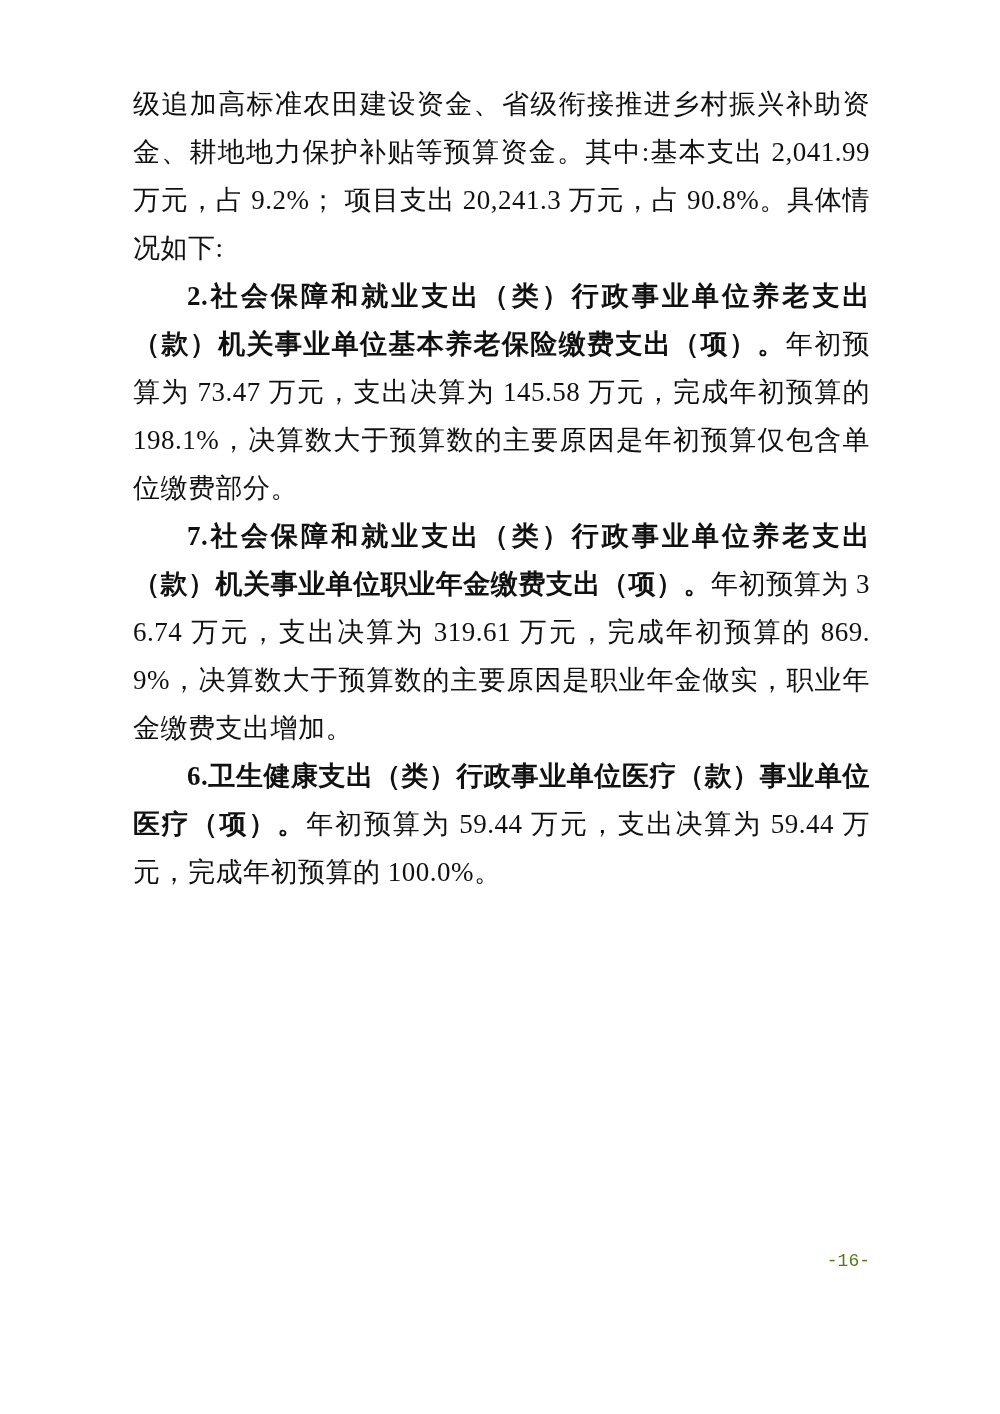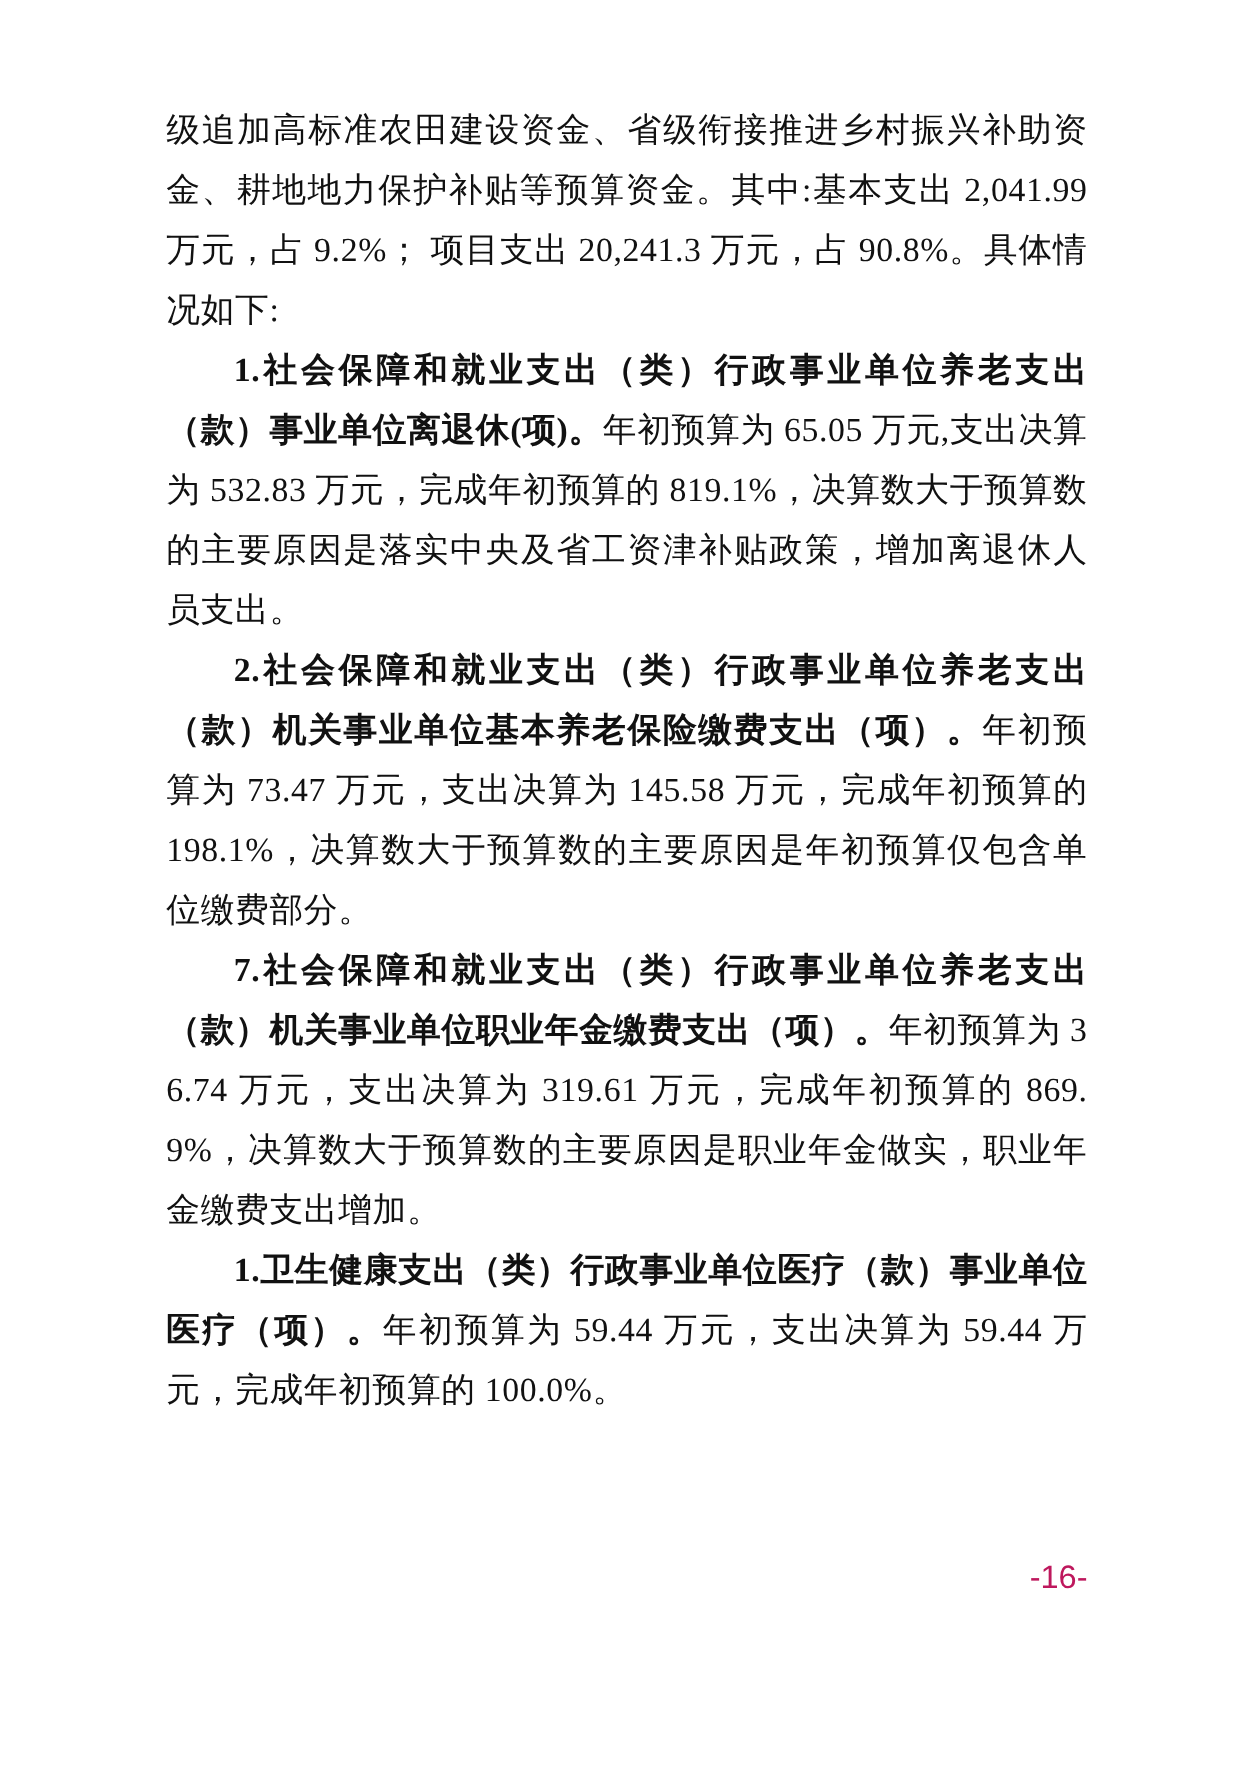--- a/index.html
+++ b/index.html
@@ -33,37 +33,36 @@
   .item-heading {
     font-weight: bold;
   }
   .item-body {
     font-weight: normal;
   }
   .page-number {
     position: absolute;
     top: 1246px;
     right: 130px;
-    font-size: 26px;
+    font-size: 18px;
     line-height: 30px;
-    font-family: Liberation Sans, sans-serif;
-    color: #be185d;
+    font-family: Liberation Mono, monospace;
+    color: #4d7c0f;
   }
 </style>
 </head>
 <body>
 
 <div class="page">
 
   <p class="para intro">级追加高标准农田建设资金、省级衔接推进乡村振兴补助资金、耕地地力保护补贴等预算资金。其中:基本支出 2,041.99 万元，占 9.2%； 项目支出 20,241.3 万元，占 90.8%。具体情况如下:</p>
 
-  <p class="para item"><span class="item-heading">1.社会保障和就业支出（类）行政事业单位养老支出（款）事业单位离退休(项)。</span><span class="item-body">年初预算为 65.05 万元,支出决算为 532.83 万元，完成年初预算的 819.1%，决算数大于预算数的主要原因是落实中央及省工资津补贴政策，增加离退休人员支出。</span></p>
 
   <p class="para item"><span class="item-heading">2.社会保障和就业支出（类）行政事业单位养老支出（款）机关事业单位基本养老保险缴费支出（项）。</span><span class="item-body">年初预算为 73.47 万元，支出决算为 145.58 万元，完成年初预算的 198.1%，决算数大于预算数的主要原因是年初预算仅包含单位缴费部分。</span></p>
 
   <p class="para item"><span class="item-heading">7.社会保障和就业支出（类）行政事业单位养老支出（款）机关事业单位职业年金缴费支出（项）。</span><span class="item-body">年初预算为 36.74 万元，支出决算为 319.61 万元，完成年初预算的 869.9%，决算数大于预算数的主要原因是职业年金做实，职业年金缴费支出增加。</span></p>
 
 
-  <p class="para item"><span class="item-heading">1.卫生健康支出（类）行政事业单位医疗（款）事业单位医疗（项）。</span><span class="item-body">年初预算为 59.44 万元，支出决算为 59.44 万元，完成年初预算的 100.0%。</span></p>
+  <p class="para item"><span class="item-heading">6.卫生健康支出（类）行政事业单位医疗（款）事业单位医疗（项）。</span><span class="item-body">年初预算为 59.44 万元，支出决算为 59.44 万元，完成年初预算的 100.0%。</span></p>
 
   <div class="page-number">-16-</div>
 
 </div>
 
 </body></html>

